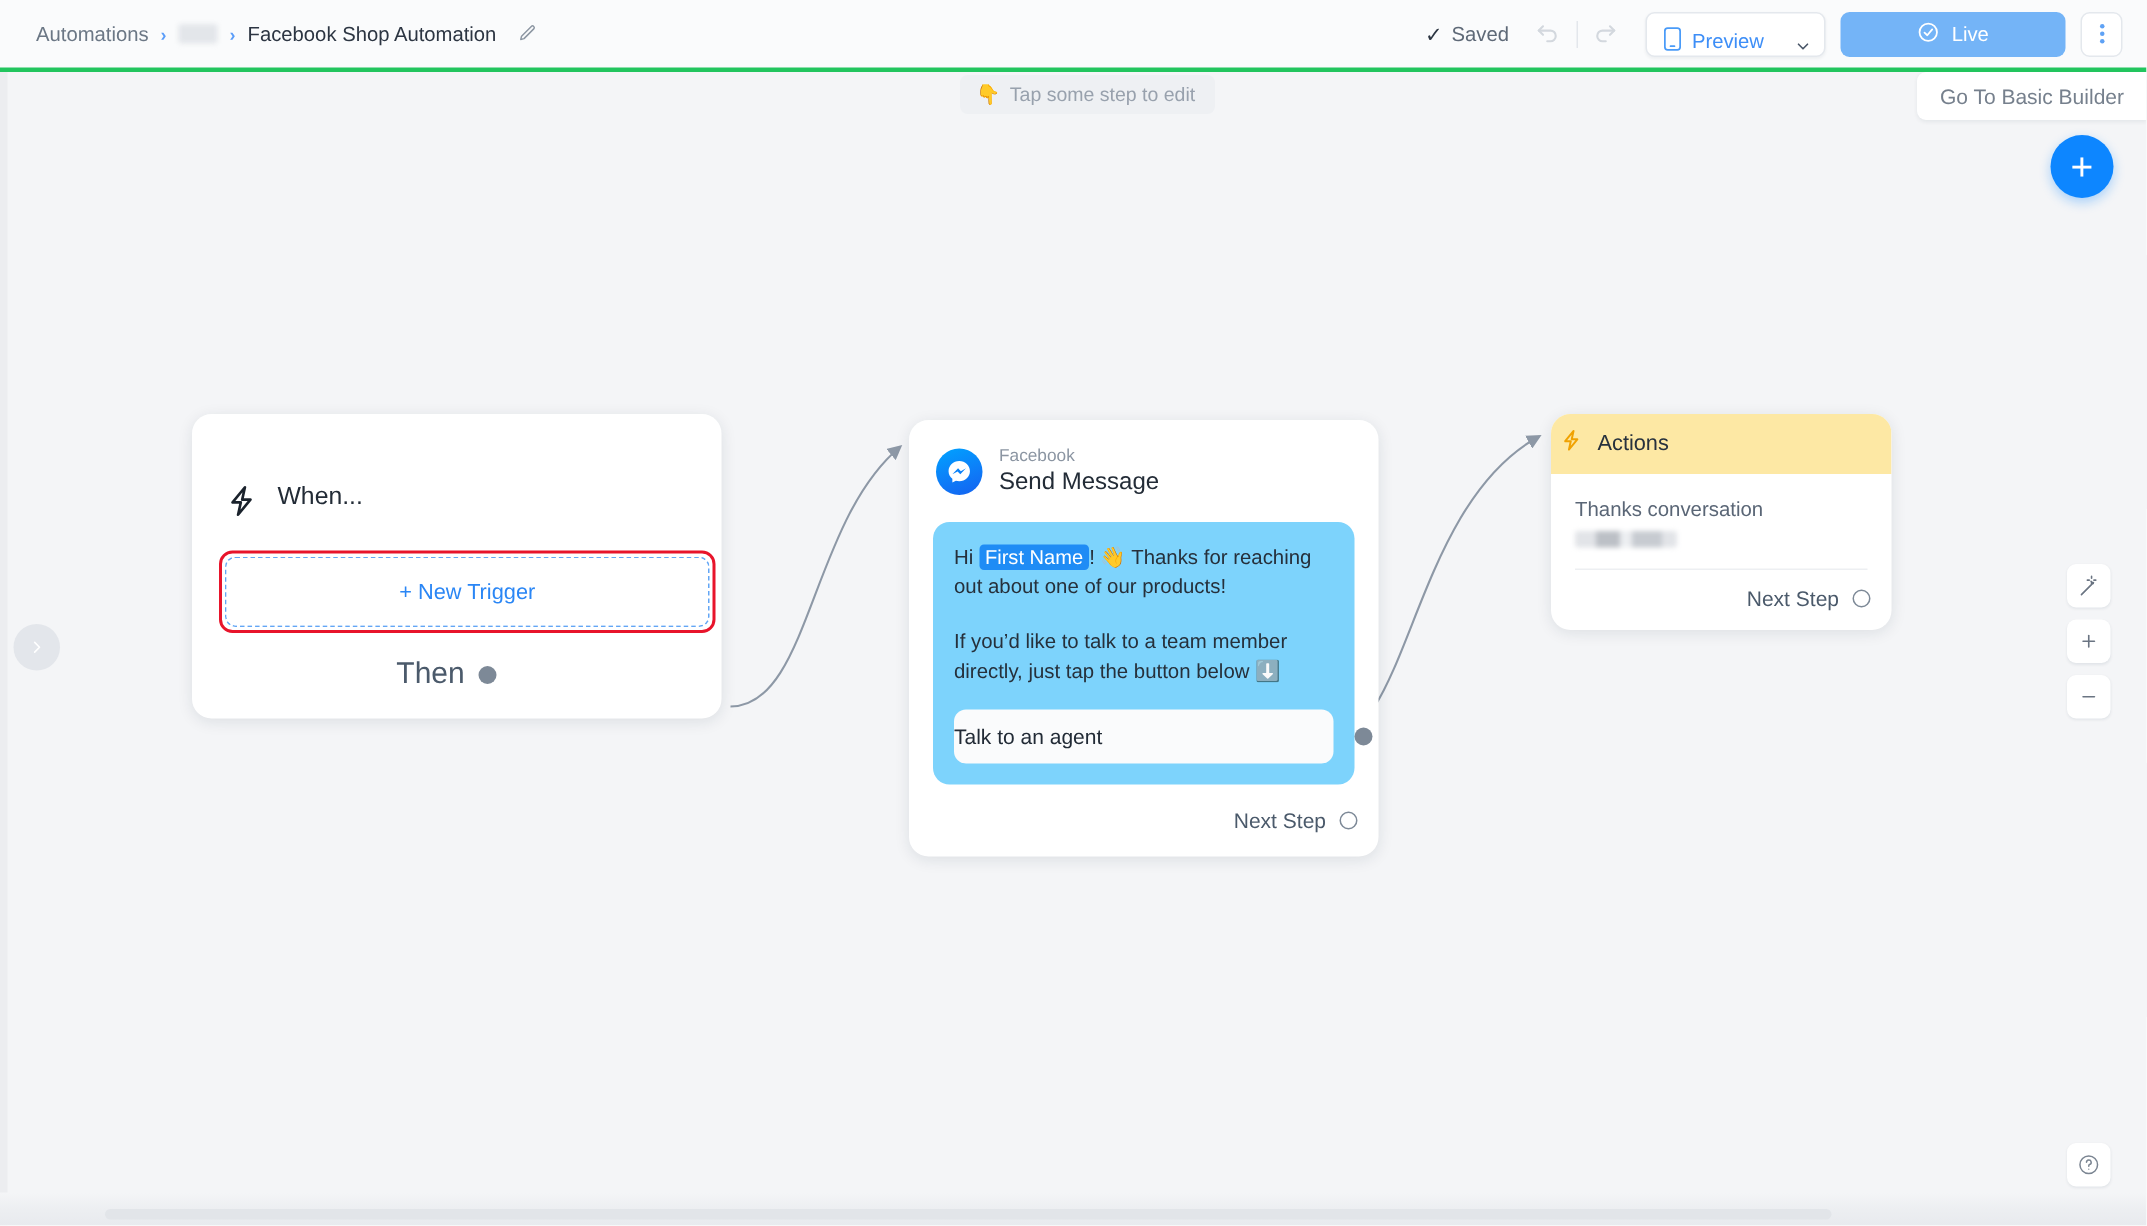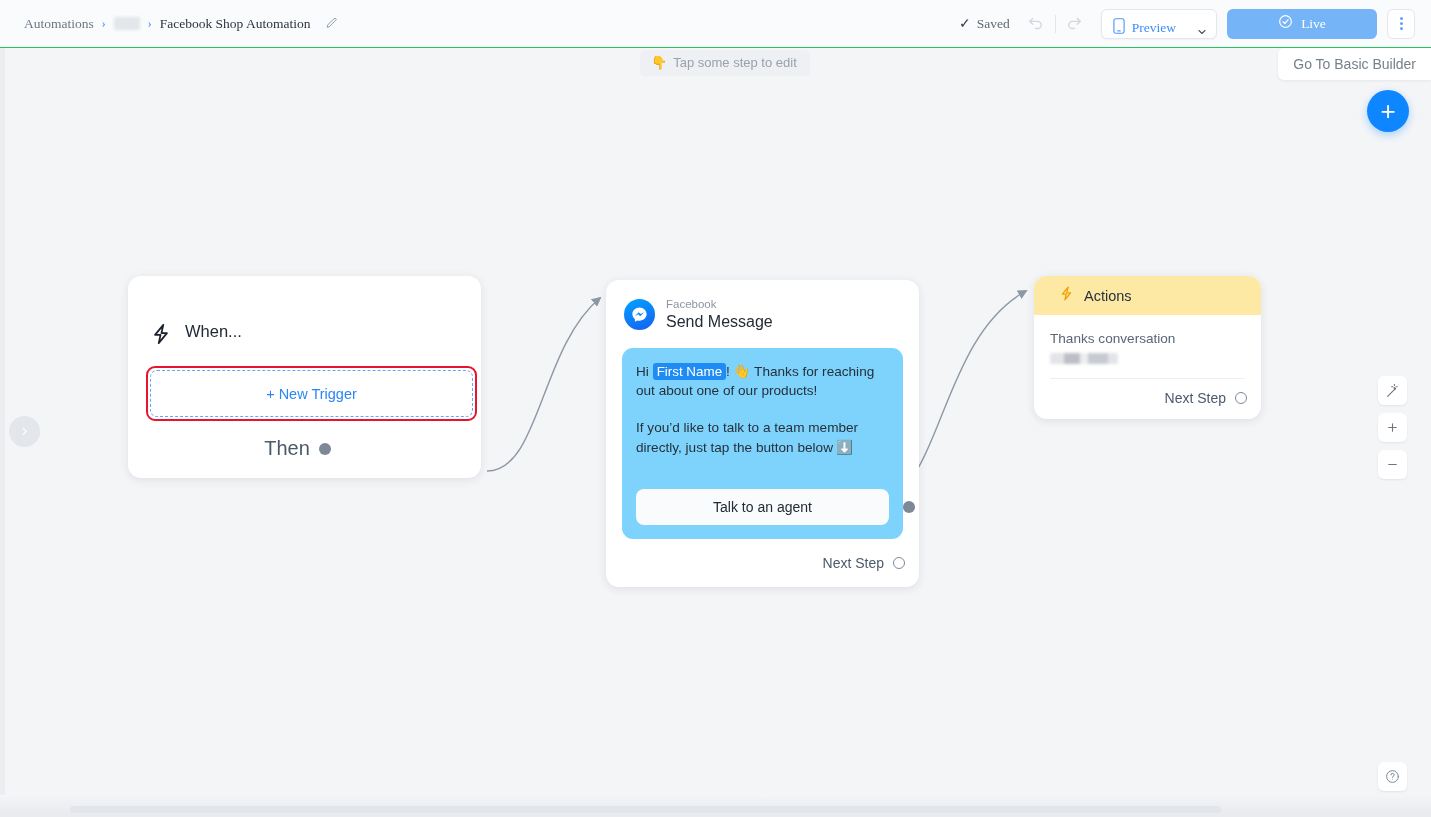--- a/index.html
+++ b/index.html
@@ -13,24 +13,23 @@
     position: relative;
     width: 1431px; height: 817px;
     background: #f4f5f7;
   }
 
   
   .topbar {
     position: absolute; top: 0; left: 0;
     width: 1431px; height: 48px;
     background: #fafbfc;
-    border-bottom: 1px solid #22c55e;
+    border-bottom: 3px solid #22c55e;
     display: flex; align-items: center;
     z-index: 40;
-    font-family: Liberation Serif, serif;
   }
   .breadcrumb {
     display: flex; align-items: center; gap: 8px;
     margin-left: 24px;
     font-size: 13.5px;
   }
   .crumb-link { color: #6b7785; }
   .crumb-sep { color: #5b9df9; font-size: 12px; font-weight: 700; }
   .crumb-blur {
     display: inline-block; width: 26px; height: 13px;
@@ -212,43 +211,43 @@
     background: #7dd3fc; border-radius: 11px;
     padding: 14px 14px 14px 14px;
   }
   .bubble p { font-size: 13.6px; line-height: 1.45; color: #26303b; }
   .bubble p + p { margin-top: 17px; }
   .token {
     background: #1f8cf5; color: #fff; border-radius: 3px;
     padding: 1px 4px; font-size: 13.4px;
   }
   .qr-btn {
-    margin-top: 32px;
+    margin-top: 16px;
     background: #fafbfc; border-radius: 8px;
     height: 36px;
-    display: flex; align-items: center; justify-content: center;
+    display: flex; align-items: center; justify-content: flex-start;
     font-size: 14px; color: #222b36;
     position: relative;
   }
   .qr-dot {
     position: absolute; right: -26px; top: 50%; transform: translateY(-50%);
     width: 12px; height: 12px; border-radius: 50%; background: #7d8997;
   }
   .next-row {
     display: flex; align-items: center; justify-content: flex-end; gap: 9px;
     padding: 16px 14px 16px 0;
     font-size: 14px; color: #4b5a6b;
   }
 
   
   #actions-card { left: 1034px; top: 228px; width: 227px; overflow: hidden; }
   .act-head {
     background: #fde8a4;
     display: flex; align-items: center; gap: 10px;
-    padding: 9px 25px;
+    padding: 9px 6px;
   }
   .act-title { font-size: 14.5px; color: #27313d; }
   .act-body { padding: 16px 16px 0 16px; }
   .act-label { font-size: 13.6px; color: #5a6676; }
   .blurred-value {
     margin-top: 7px; width: 68px; height: 11px; border-radius: 2px;
     background: linear-gradient(90deg,#e2e4e8 0 14px,#bcc0c6 14px 30px,#eceef1 30px 38px,#c7cbd1 38px 58px,#e2e4e8 58px 68px);
     filter: blur(1.7px);
   }
   .act-div { margin: 14px 0 0 0; height: 1px; background: #edeff2; }

